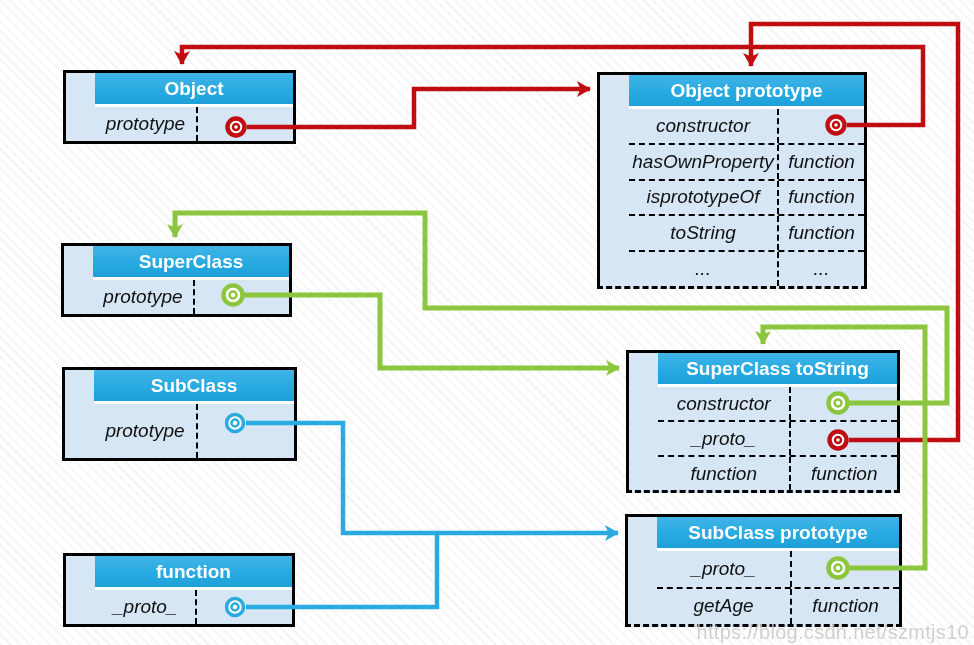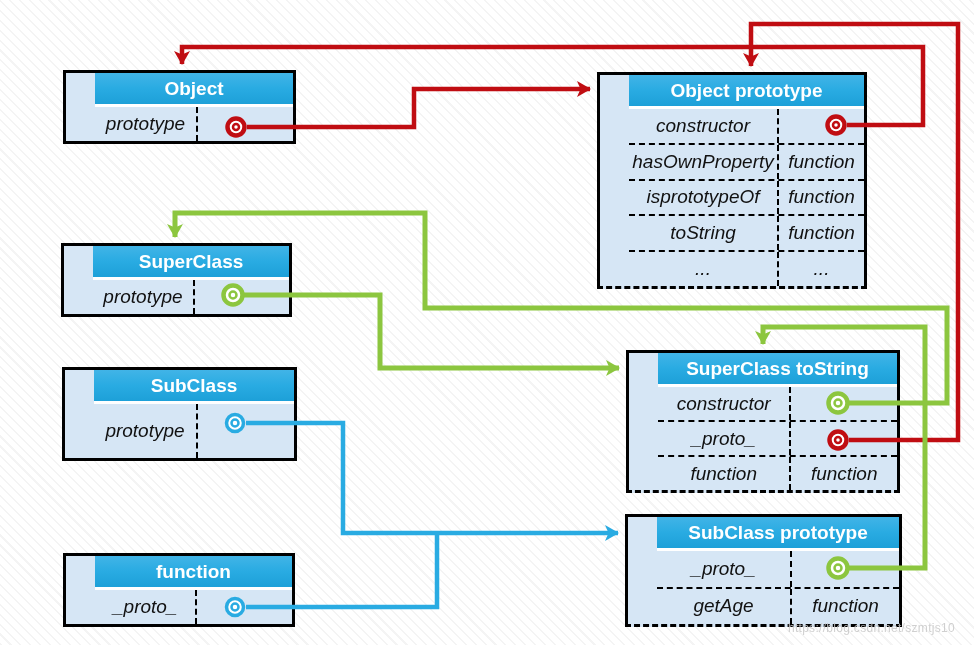--- a/index.html
+++ b/index.html
@@ -36,22 +36,22 @@
   .w55 .cl{width:55%;flex:0 0 55%;}
   svg.overlay{position:absolute;left:0;top:0;z-index:5;pointer-events:none;}
   .stroke-red{stroke:var(--red,#c00d12);}
   .stroke-green{stroke:var(--green,#8cc63f);}
   .stroke-blue{stroke:var(--blue,#29abe2);}
   .fill-red{fill:var(--red,#c00d12);}
   .fill-green{fill:var(--green,#8cc63f);}
   .fill-blue{fill:var(--blue,#29abe2);}
   .arrow{fill:none;stroke-linejoin:miter;}
   .watermark{
-    position:absolute;top:621px;right:19px;z-index:6;
-    font-size:12px;color:var(--watermark,#c8c8c8);opacity:.85;
+    position:absolute;top:621px;right:5px;z-index:6;
+    font-size:20px;color:var(--watermark,#c8c8c8);opacity:.85;
     letter-spacing:.3px;
   }
 </style>
 </head>
 <body>
 
 <div class="box" style="left:63px;top:70px;width:233px;height:74px">
   <div class="hdr">Object</div>
   <div class="rows">
     <div class="row">

